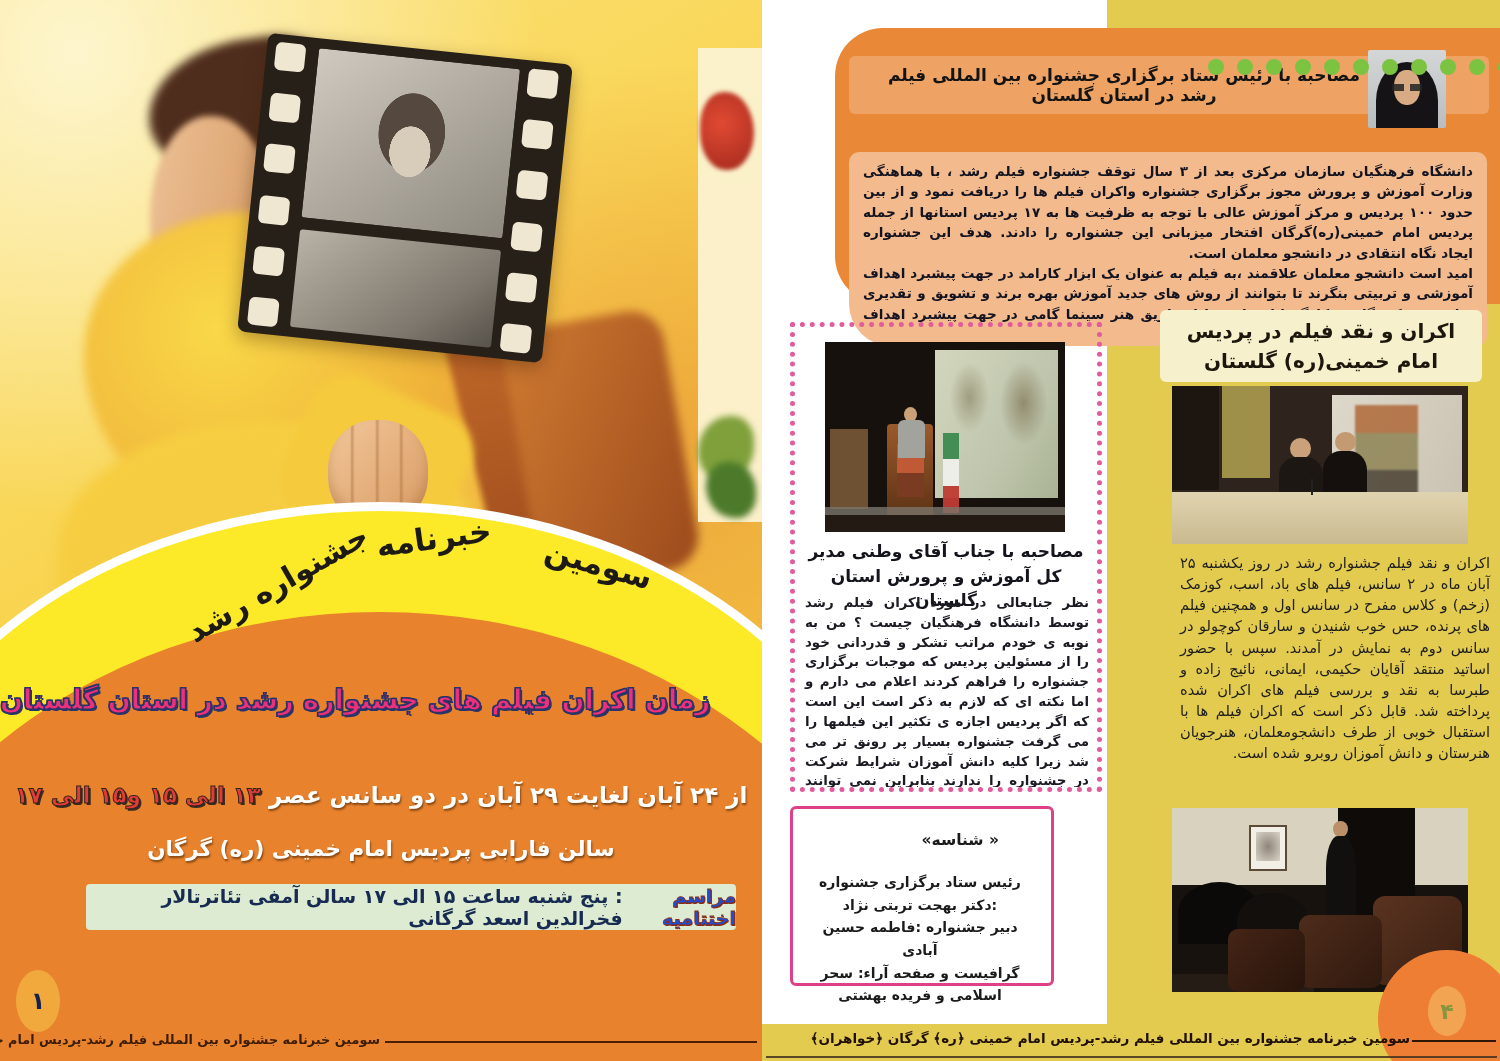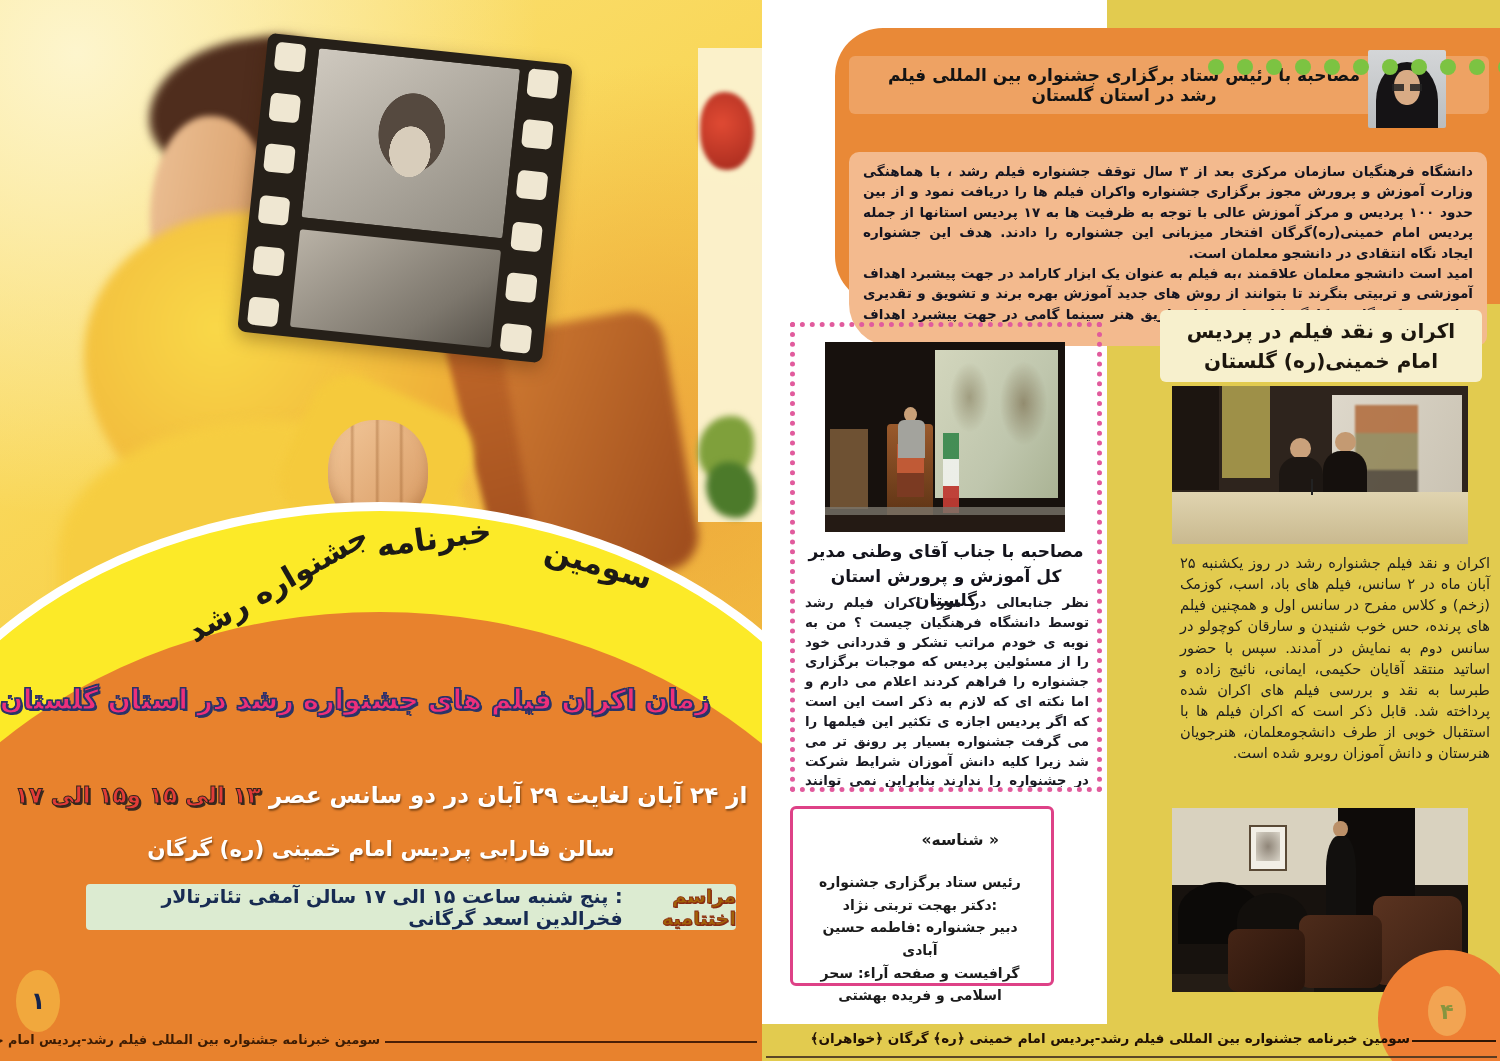--- a/index.html
+++ b/index.html
@@ -56,21 +56,21 @@
 
   #left-heading { left:0; top:684px; width:916px; text-align:left; font-size:27px; font-weight:bold; color:#ee2f7b;
     -webkit-text-stroke:1.2px #2a3468;
     text-shadow:2px 2px 0 #2a3468, -1px -1px 0 #2a3468, 1px -1px 0 #2a3468, -1px 1px 0 #2a3468; }
   #schedule-1 { left:0; top:782px; width:762px; text-align:center; font-size:23px; font-weight:bold; }
   #schedule-1 .white-part { color:#ffffff; text-shadow:1px 2px 2px rgba(50,25,0,.55); }
   #schedule-1 .red-part { color:#e23c38; -webkit-text-stroke:1px #30241c; text-shadow:2px 2px 0 #3a2a20; }
   #schedule-2 { left:0; top:836px; width:762px; text-align:center; font-size:21.5px; font-weight:bold; color:#ffffff; text-shadow:1px 2px 2px rgba(50,25,0,.55); }
   #closing-strip { left:86px; top:884px; width:650px; height:46px; background:#dcebd1; border-radius:4px;
     display:flex; align-items:center; justify-content:center; font-size:19px; font-weight:bold; }
-  #closing-strip .label { color:#a16207; -webkit-text-stroke:.8px #8a2b12; text-shadow:1px 1px 0 #8a2b12; }
+  #closing-strip .label { color:#1d4ed8; -webkit-text-stroke:.8px #8a2b12; text-shadow:1px 1px 0 #8a2b12; }
   #closing-strip .rest { color:#172b52; }
   #page-num-left { left:16px; top:970px; width:44px; height:62px; background:#f1a83d; border-radius:50%;
     display:flex; align-items:center; justify-content:center; font-size:24px; font-weight:bold; color:#15244d; }
   #footer-left-text { left:10px; top:1032px; width:370px; font-size:12.8px; font-weight:bold; color:#3c1c04; text-align:right; white-space:nowrap; }
   #footer-left-line { left:385px; top:1041px; width:372px; height:2px; background:#4a1f06; }
 
   
   #yellow-column { left:1107px; top:0; width:393px; height:1061px; background:#e2cb4f; }
   #footer-strip-right { left:762px; top:1024px; width:492px; height:37px; background:#e2cb4f; }
 

